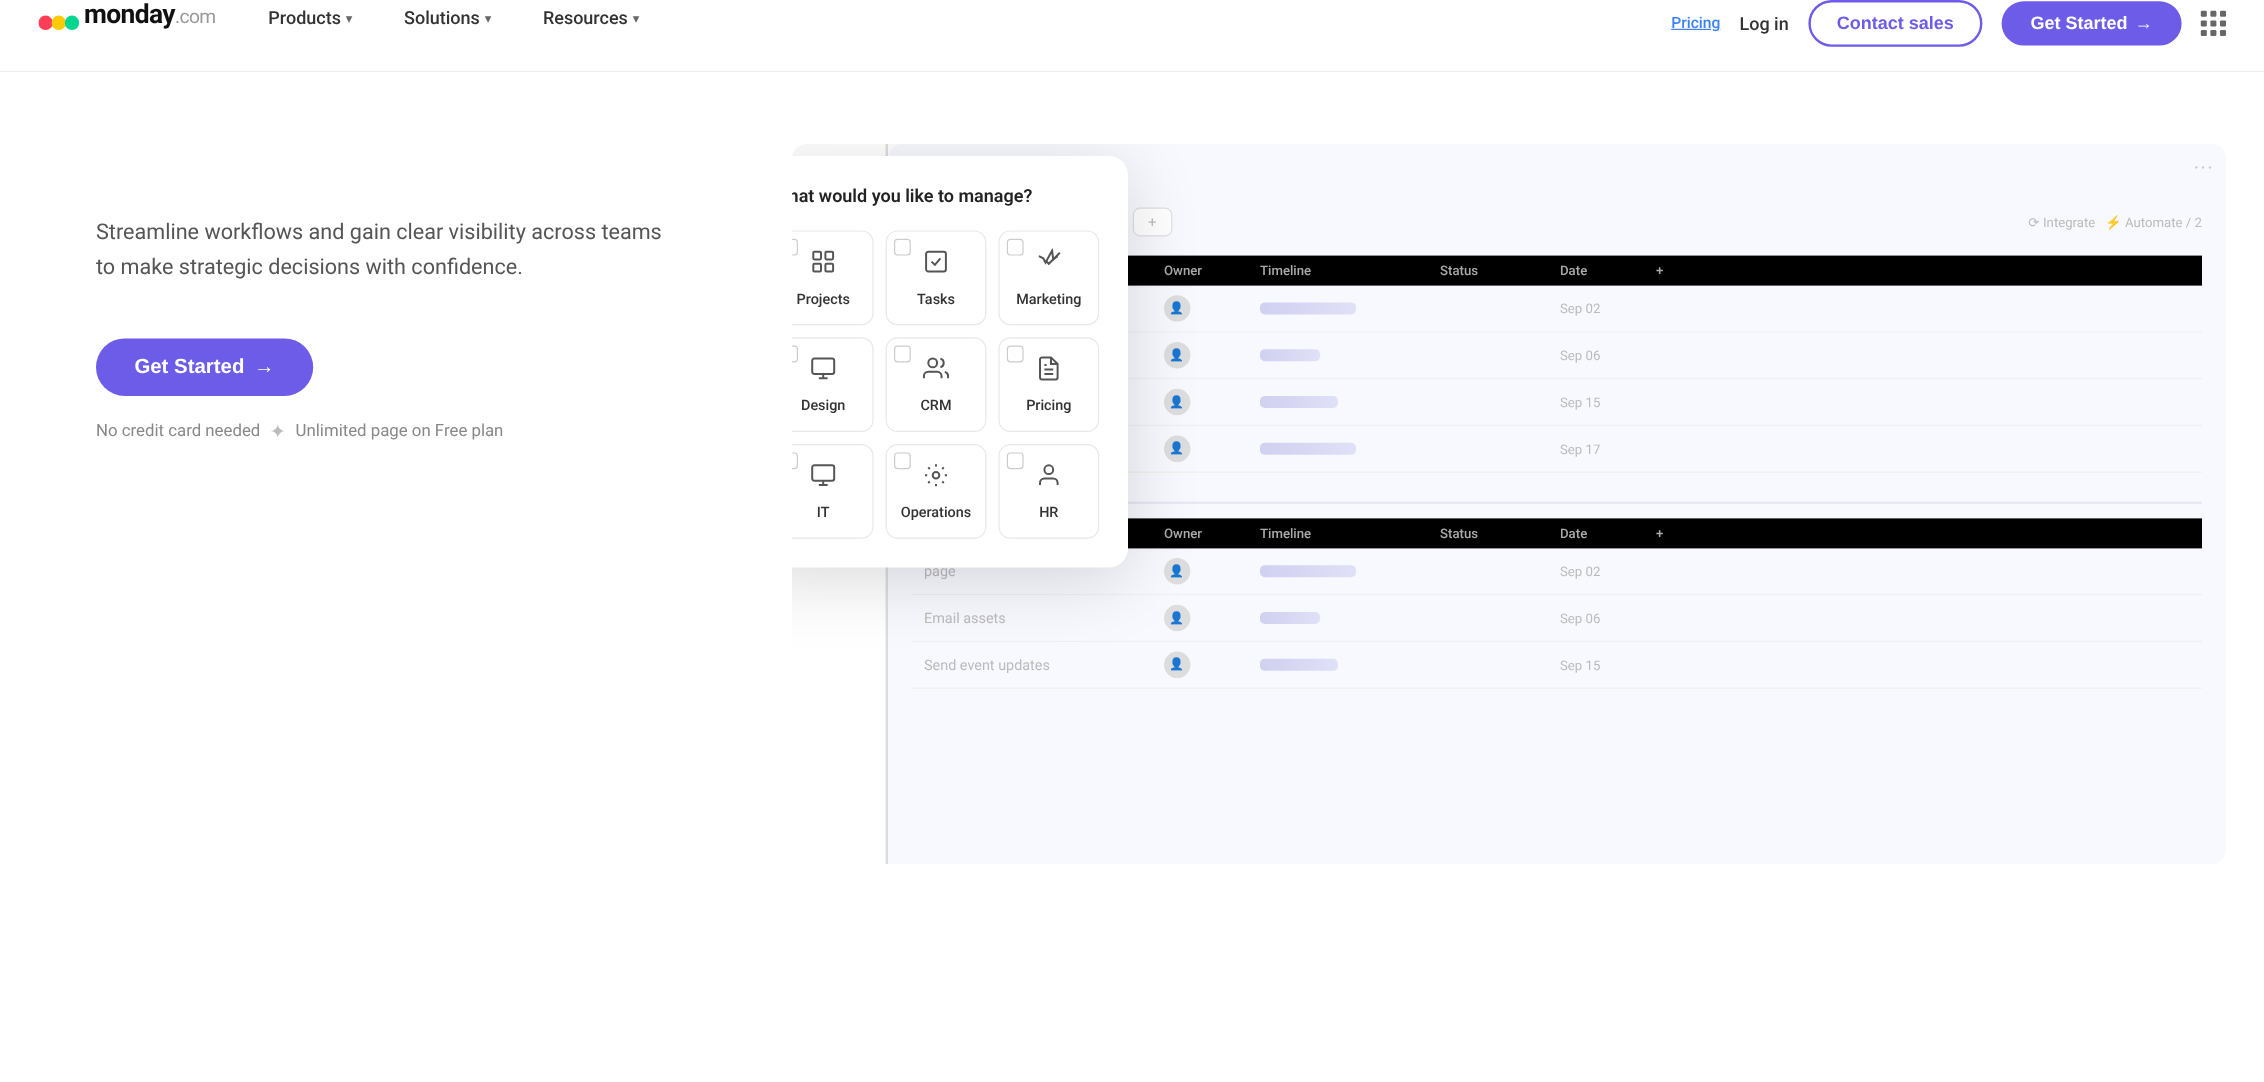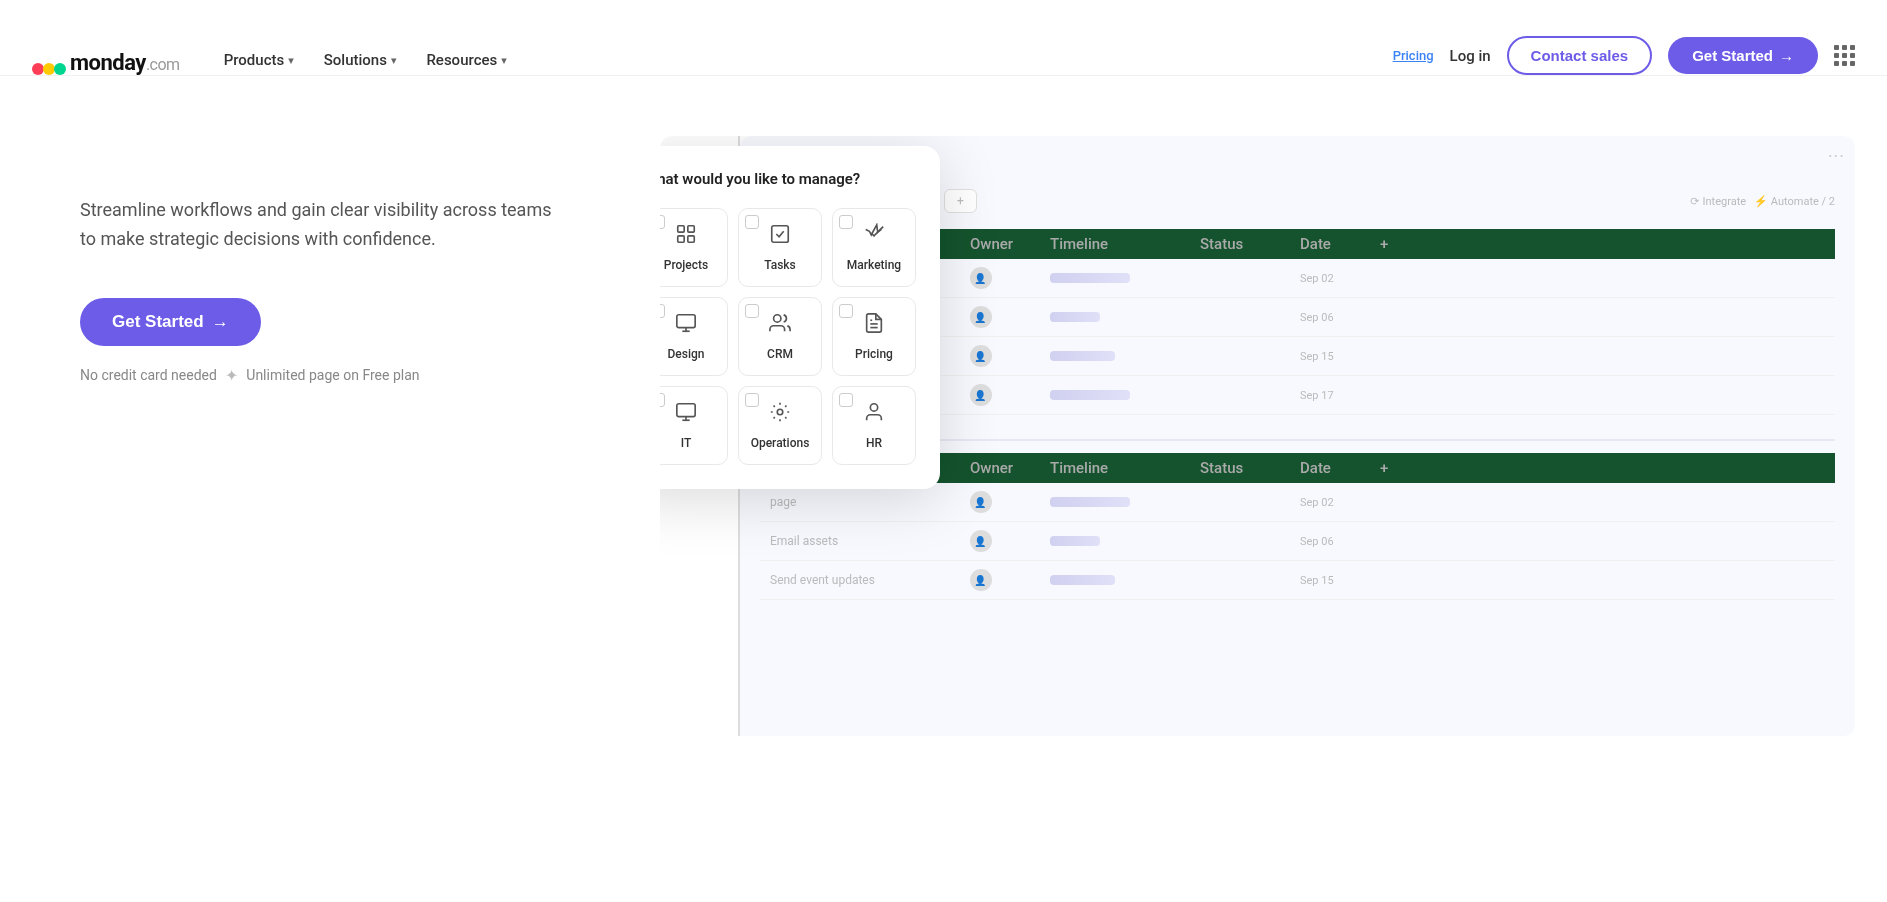--- a/index.html
+++ b/index.html
@@ -1,23 +1,23 @@
 <!DOCTYPE html>
 <html><head>
   <meta charset="utf-8">
   <style>
     * { margin: 0; padding: 0; box-sizing: border-box; }
     body { font-family: -apple-system, BlinkMacSystemFont, 'Segoe UI', Roboto, sans-serif; background: #fff; overflow-x: hidden; width: 1887px; }
 
     
     .navbar {
       display: flex;
-      align-items: flex-end;
+      align-items: flex-start;
       padding: 0 32px;
-      height: 76px;
+      height: 60px;
       background: #fff;
       border-bottom: 1px solid #f0f0f0;
       position: relative;
       z-index: 100;
     }
     .logo {
       display: flex;
       align-items: center;
       gap: 4px;
       margin-right: 32px;
@@ -29,21 +29,21 @@
     }
     .logo-text {
       font-size: 22px;
       font-weight: 700;
       color: #111;
       letter-spacing: -0.5px;
     }
     .logo-text span { color: #999; font-weight: 400; font-size: 16px; }
     .nav-links {
       display: flex;
-      gap: 6px;
+      gap: 19px;
       align-items: center;
     }
     .nav-item {
       display: flex;
       align-items: center;
       gap: 4px;
       padding: 6px 12px;
       font-size: 15px;
       font-weight: 500;
       color: #333;
@@ -203,23 +203,23 @@
       font-size: 12px;
       color: #bbb;
       display: flex;
       align-items: center;
       gap: 4px;
     }
     .bg-table-header {
       display: grid;
       grid-template-columns: 200px 80px 150px 100px 80px 20px;
       gap: 0;
-      background: #14532d;
+      background: #000000;
       padding: 6px 10px;
-      font-size: 15px;
+      font-size: 11px;
       color: #aaa;
       font-weight: 500;
     }
     .bg-table-row {
       display: grid;
       grid-template-columns: 200px 80px 150px 100px 80px 20px;
       gap: 0;
       padding: 8px 10px;
       border-bottom: 1px solid #f0f0f0;
       align-items: center;

